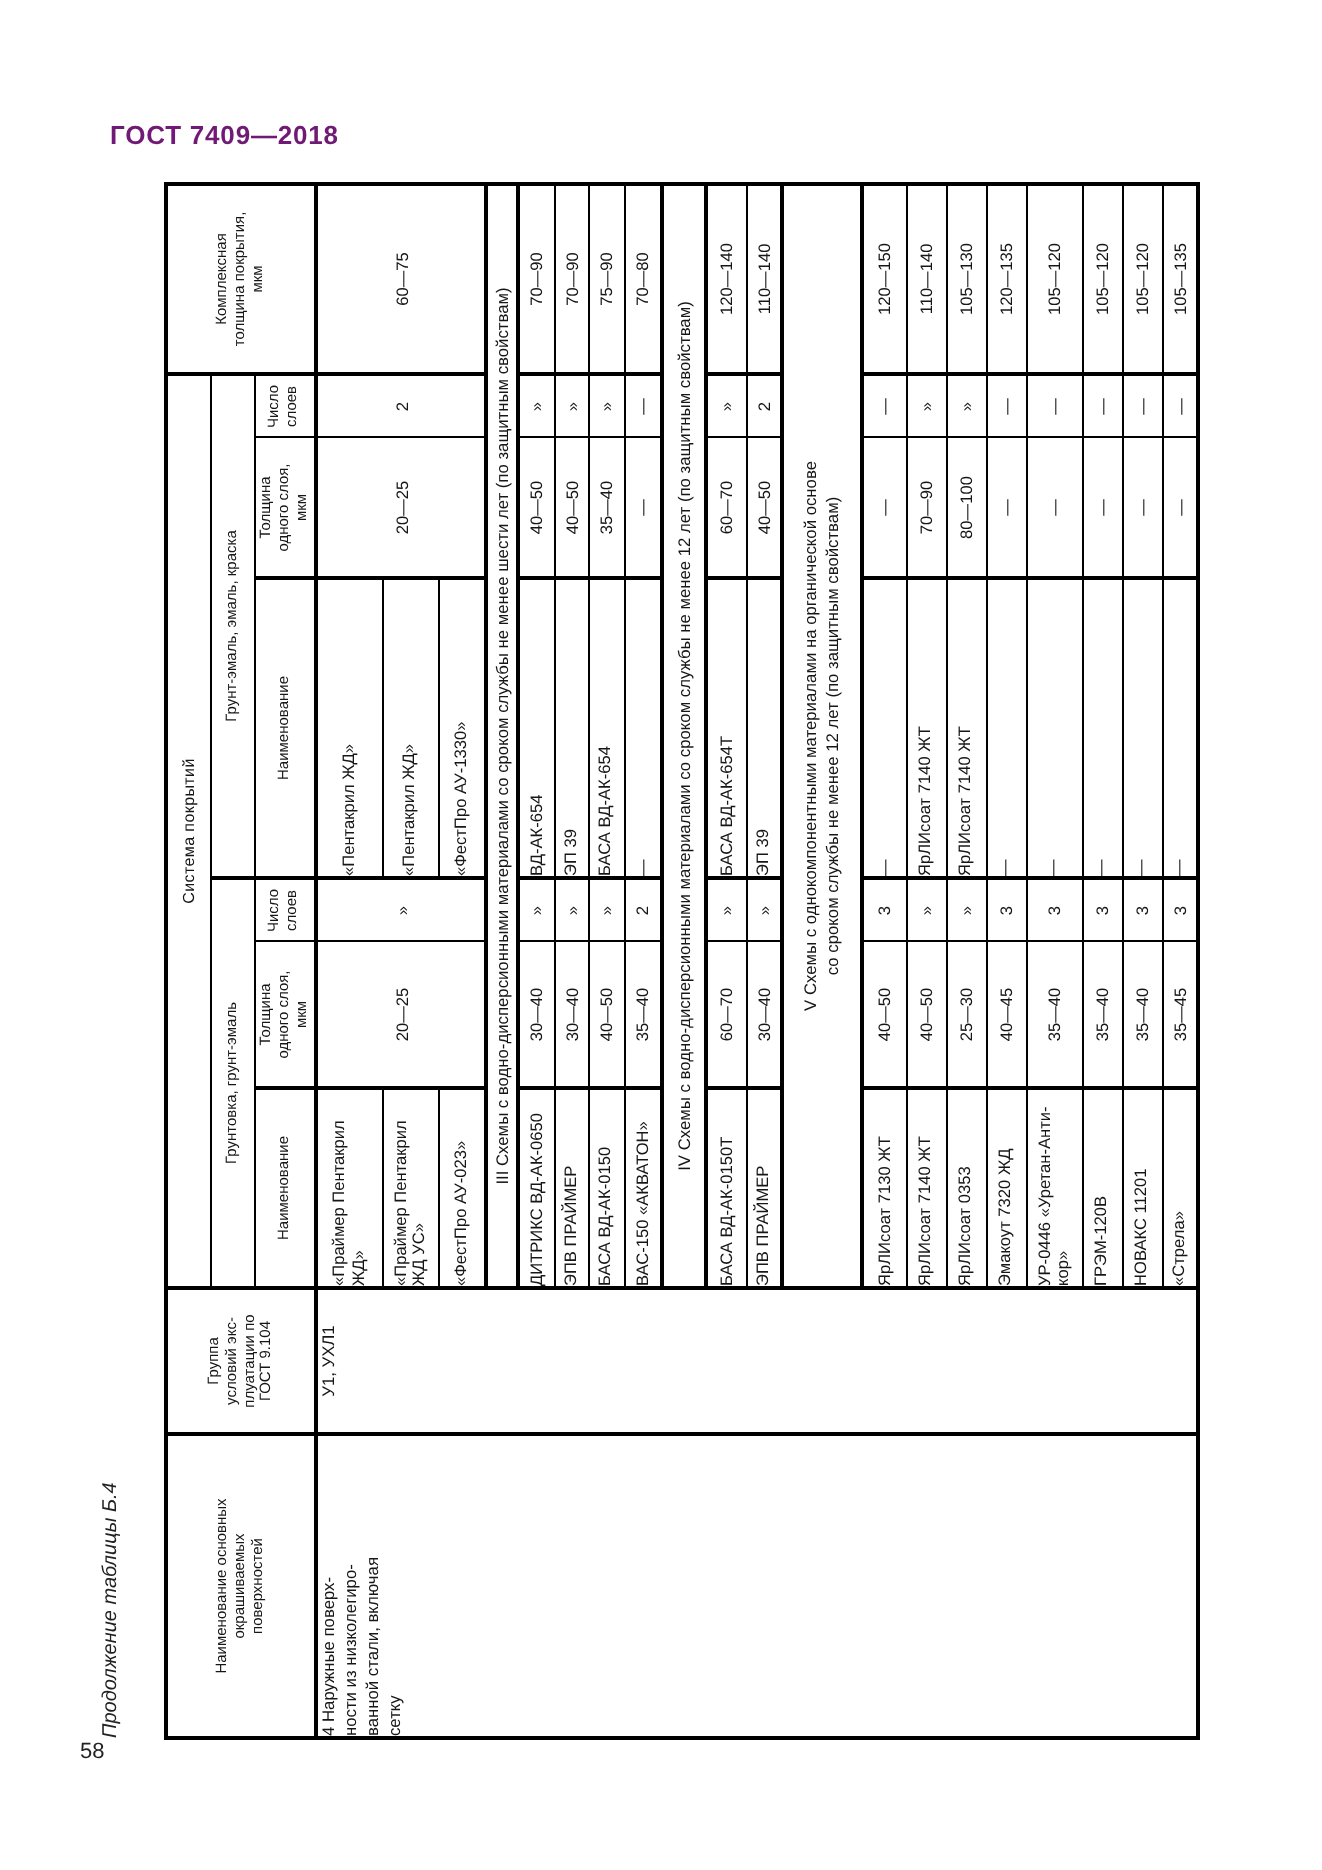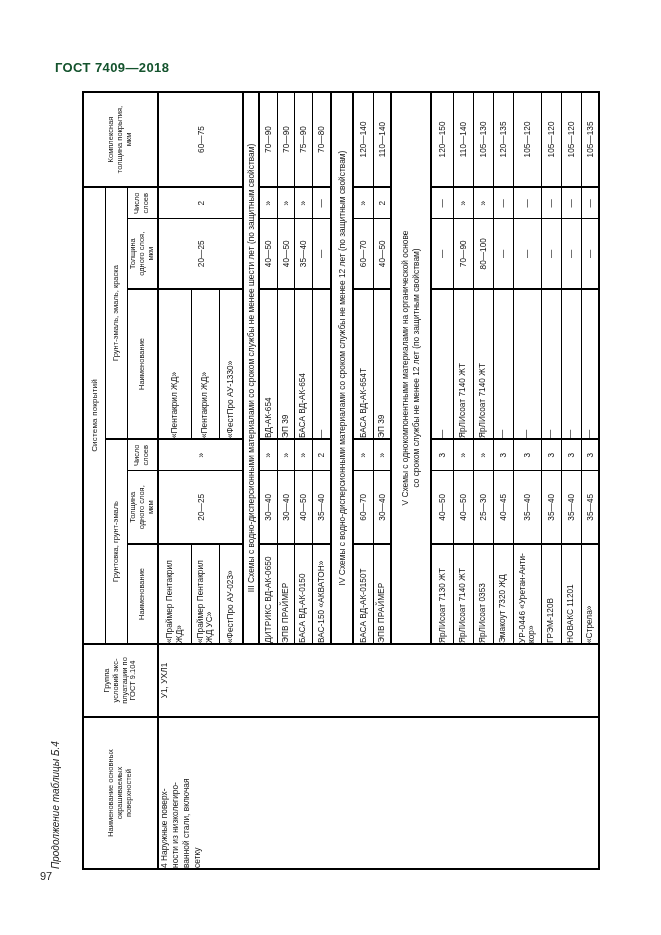--- a/index.html
+++ b/index.html
@@ -3,21 +3,21 @@
 <meta charset="utf-8">
 <style>
   html,body{margin:0;padding:0;}
   body{
     width:661px;height:935px;position:relative;overflow:hidden;
     background:#ffffff;color:#111;
     font-family:"Liberation Sans","DejaVu Sans",sans-serif;
   }
   .doc-number{
     position:absolute;left:55px;top:60px;
-    font-size:13px;font-weight:bold;letter-spacing:0.4px;color:#14532d;
+    font-size:13px;font-weight:bold;letter-spacing:0.4px;color:#701a75;
   }
   .page-number{
     position:absolute;left:40px;top:870px;
     font-size:11px;color:#222;
   }
   .continuation{
     position:absolute;left:50px;top:869px;
     width:152px;
     transform:rotate(-90deg);transform-origin:0 0;
     font-style:italic;font-size:10px;color:#222;
@@ -65,21 +65,21 @@
   .bl2{border-left:2px solid #000 !important;}
   .hb2{border-bottom:2px solid #000 !important;}
 </style>
 </head>
 <body>
 
 <div class="doc-number">ГОСТ 7409—2018</div>
 
 <div class="continuation">Продолжение таблицы Б.4</div>
 
-<div class="page-number">97</div>
+<div class="page-number">58</div>
 
 <div class="rot">
   <table class="coating">
     <colgroup>
       <col style="width:152px">
         <col style="width:73px">
         <col style="width:100px">
       <col style="width:73px">
         <col style="width:32px">
         <col style="width:150px">

